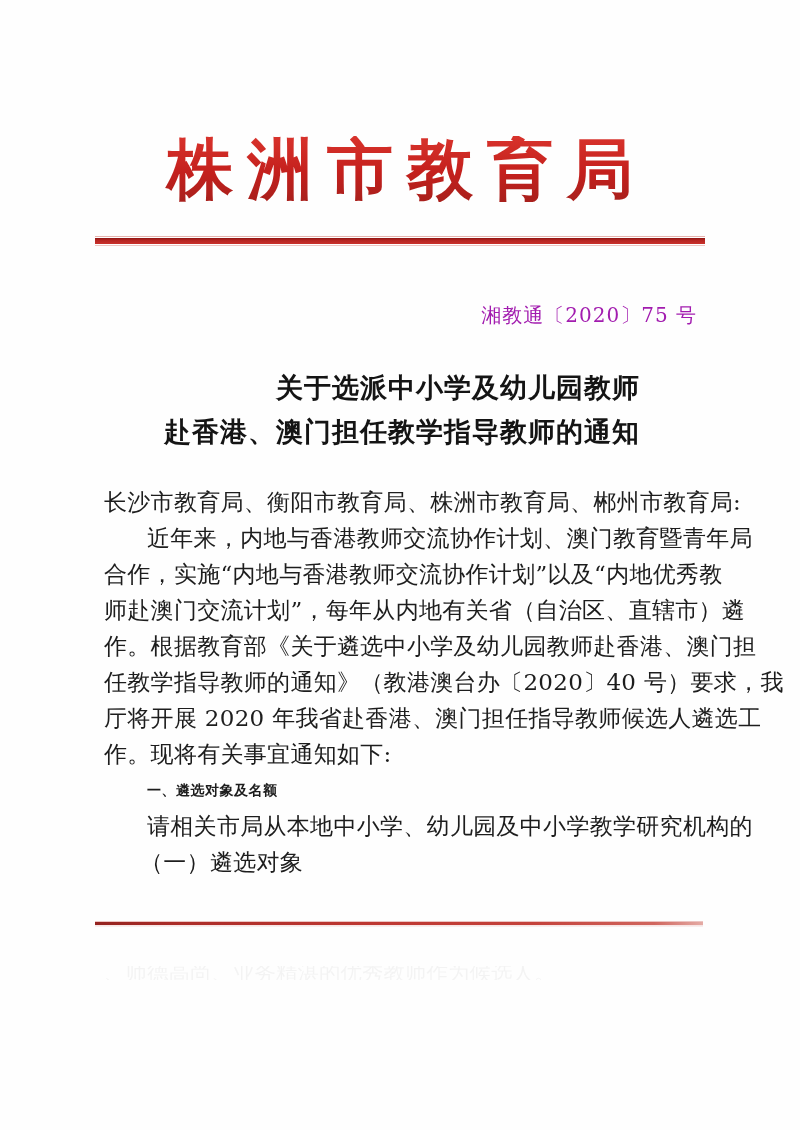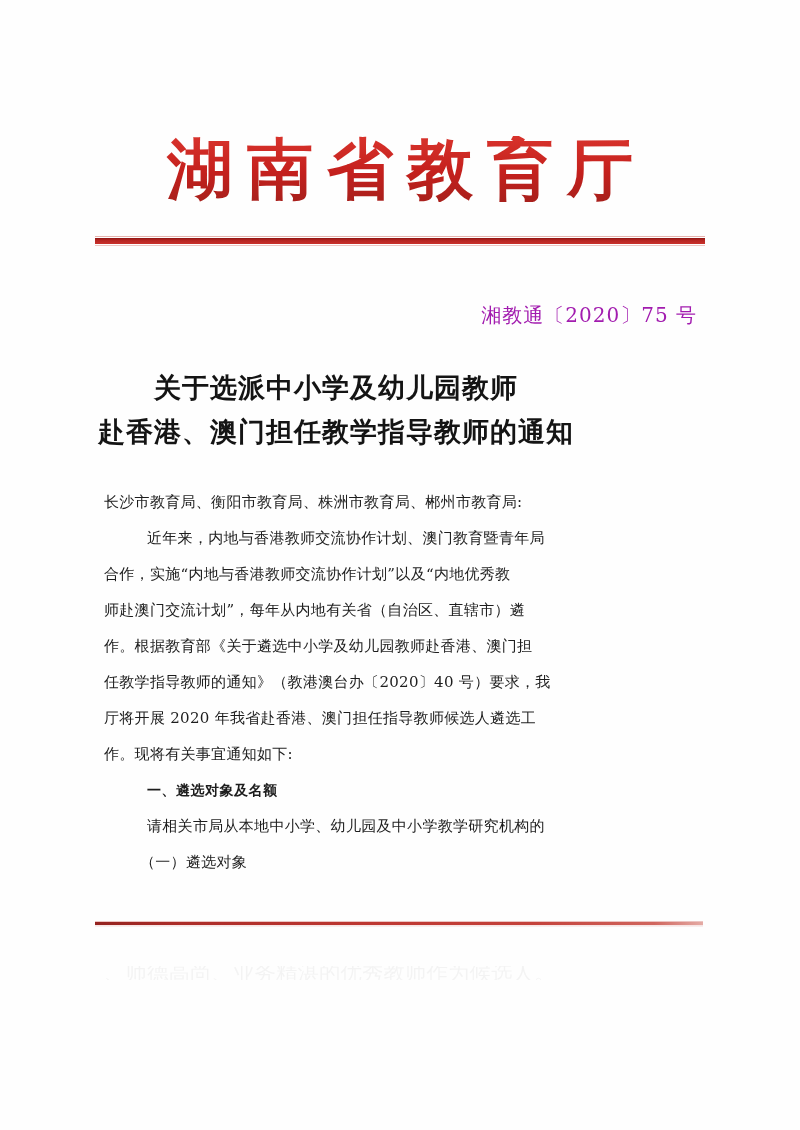--- a/index.html
+++ b/index.html
@@ -89,44 +89,44 @@
     font-size: 20px;
     color: #a21caf;
     letter-spacing: 1px;
     white-space: nowrap;
   }
 
   
   .doc-title {
     position: absolute;
     top: 366px;
-    left: 16px;
+    left: 0;
     width: 640px;
-    text-align: center;
+    text-align: right;
   }
   .doc-title .tline {
     font-family: "DejaVu Serif", "Liberation Serif", serif;
     font-weight: bold;
     font-size: 27px;
     line-height: 44px;
     color: #141414;
     letter-spacing: 1px;
     white-space: nowrap;
   }
 
   
   .body-block {
     position: absolute;
     top: 484px;
     left: 104px;
     width: 596px;
   }
   .line {
     font-family: "DejaVu Serif", "Liberation Serif", serif;
-    font-size: 15px;
+    font-size: 23px;
     line-height: 36px;
     color: #1d1d1d;
     letter-spacing: 0.3px;
     white-space: nowrap;
   }
   .line.indent {
     text-indent: 43px;
   }
   .line.heading {
     font-family: "DejaVu Sans", "Liberation Sans", sans-serif;
@@ -182,21 +182,21 @@
     overflow: hidden;
     white-space: nowrap;
   }
 </style>
 </head>
 <body>
 
 <div class="page">
 
   <div class="masthead">
-    <div class="masthead-title">湖南省教育厅</div>
+    <div class="masthead-title">株洲市教育局</div>
   </div>
 
   <div class="masthead-rule">
     <div class="thin-top"></div>
     <div class="thick"></div>
     <div class="thin-bottom"></div>
   </div>
 
   <div class="doc-number">湘教通〔2020〕75 号</div>
 

